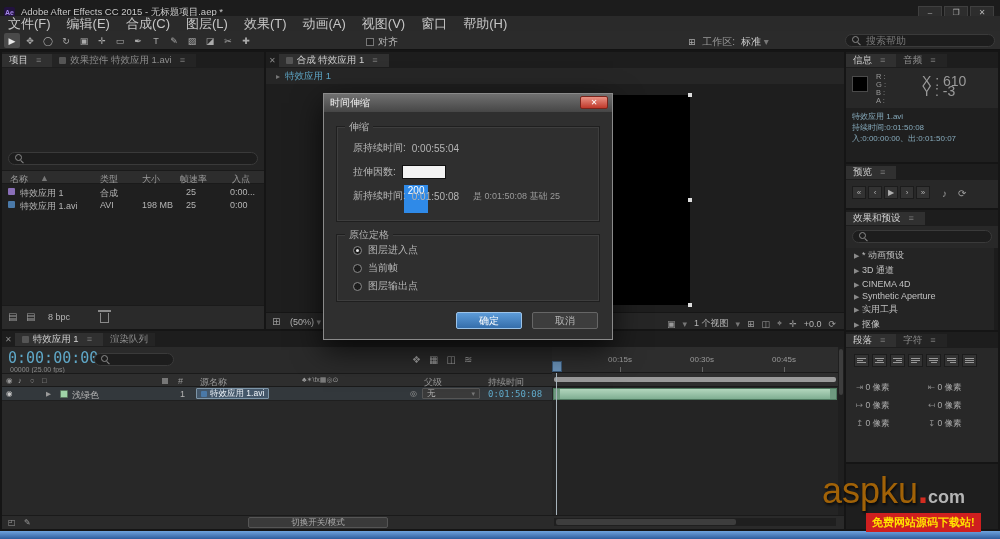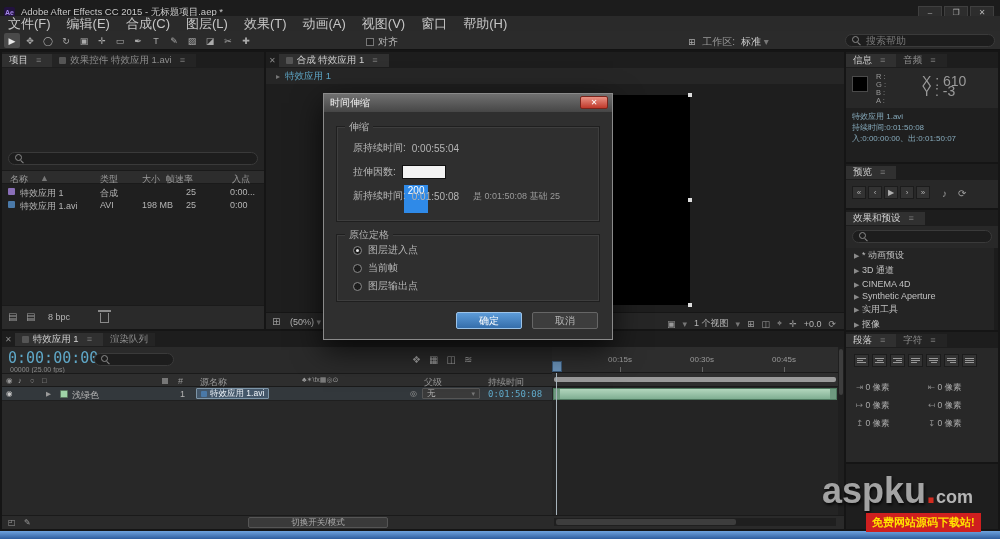--- a/index.html
+++ b/index.html
@@ -148,21 +148,21 @@
     </div>
     <div class="abs" style="left:0;top:16px;width:262px;height:82px;background:#232323"></div>
     <div class="abs searchbox" style="left:6px;top:100px;width:250px">
       <span class="sico"></span>
     </div>
     <div class="hdr" style="top:118px;height:14px">
       <span class="hcell" style="left:8px">名称</span>
       <span class="hcell" style="left:38px;color:#777">▲</span>
       <span class="hcell" style="left:98px">类型</span>
       <span class="hcell" style="left:140px">大小</span>
-      <span class="hcell" style="left:164px">帧速率</span>
+      <span class="hcell" style="left:178px">帧速率</span>
       <span class="hcell" style="left:230px">入点</span>
     </div>
     <div class="abs" style="left:0;top:132px;width:262px;height:121px;background:#1f1f1f">
       <div class="abs" style="left:0;top:1px;width:262px;height:13px">
         <span class="picon abs" style="left:6px;top:3px;background:#8a6fb8"></span>
         <span class="pcell" style="left:18px">特效应用 1</span>
         <span class="pcell" style="left:98px">合成</span>
         <span class="pcell" style="left:140px"></span>
         <span class="pcell" style="left:184px">25</span>
         <span class="pcell" style="left:228px">0:00...</span>
@@ -486,19 +486,19 @@
       <div class="drow" style="top:44px">
         <span class="radio"></span>
         <span>图层输出点</span>
       </div>
     </div>
     <span class="dbtn ok" style="left:132px;top:218px">确定</span>
     <span class="dbtn cancel" style="left:208px;top:218px">取消</span>
   </div>
 
   <div class="abs" style="left:822px;top:470px;z-index:40">
-    <span style="font-size:36px;font-weight:bold;color:#a3a3a3;text-shadow:1px 2px 3px rgba(0,0,0,.8)">aspku</span><span style="font-size:36px;font-weight:bold;color:#d22c20">.</span><span style="font-size:18px;font-weight:bold;color:#b5b5b5">com</span>
+    <span style="font-size:36px;font-weight:normal;color:#a16207;text-shadow:1px 2px 3px rgba(0,0,0,.8)">aspku</span><span style="font-size:36px;font-weight:bold;color:#d22c20">.</span><span style="font-size:18px;font-weight:bold;color:#b5b5b5">com</span>
     <div style="margin-top:1px;margin-left:44px;background:#cf1f1f;color:#ffe000;font-size:11px;font-weight:bold;padding:2px 6px;display:inline-block;white-space:nowrap">免费网站源码下载站!</div>
   </div>
 
   <div class="abs" style="left:0;top:531px;width:1000px;height:8px;background:linear-gradient(#6fa3de,#2e5d9e)"></div>
 
 </div>
 
 </body></html>

